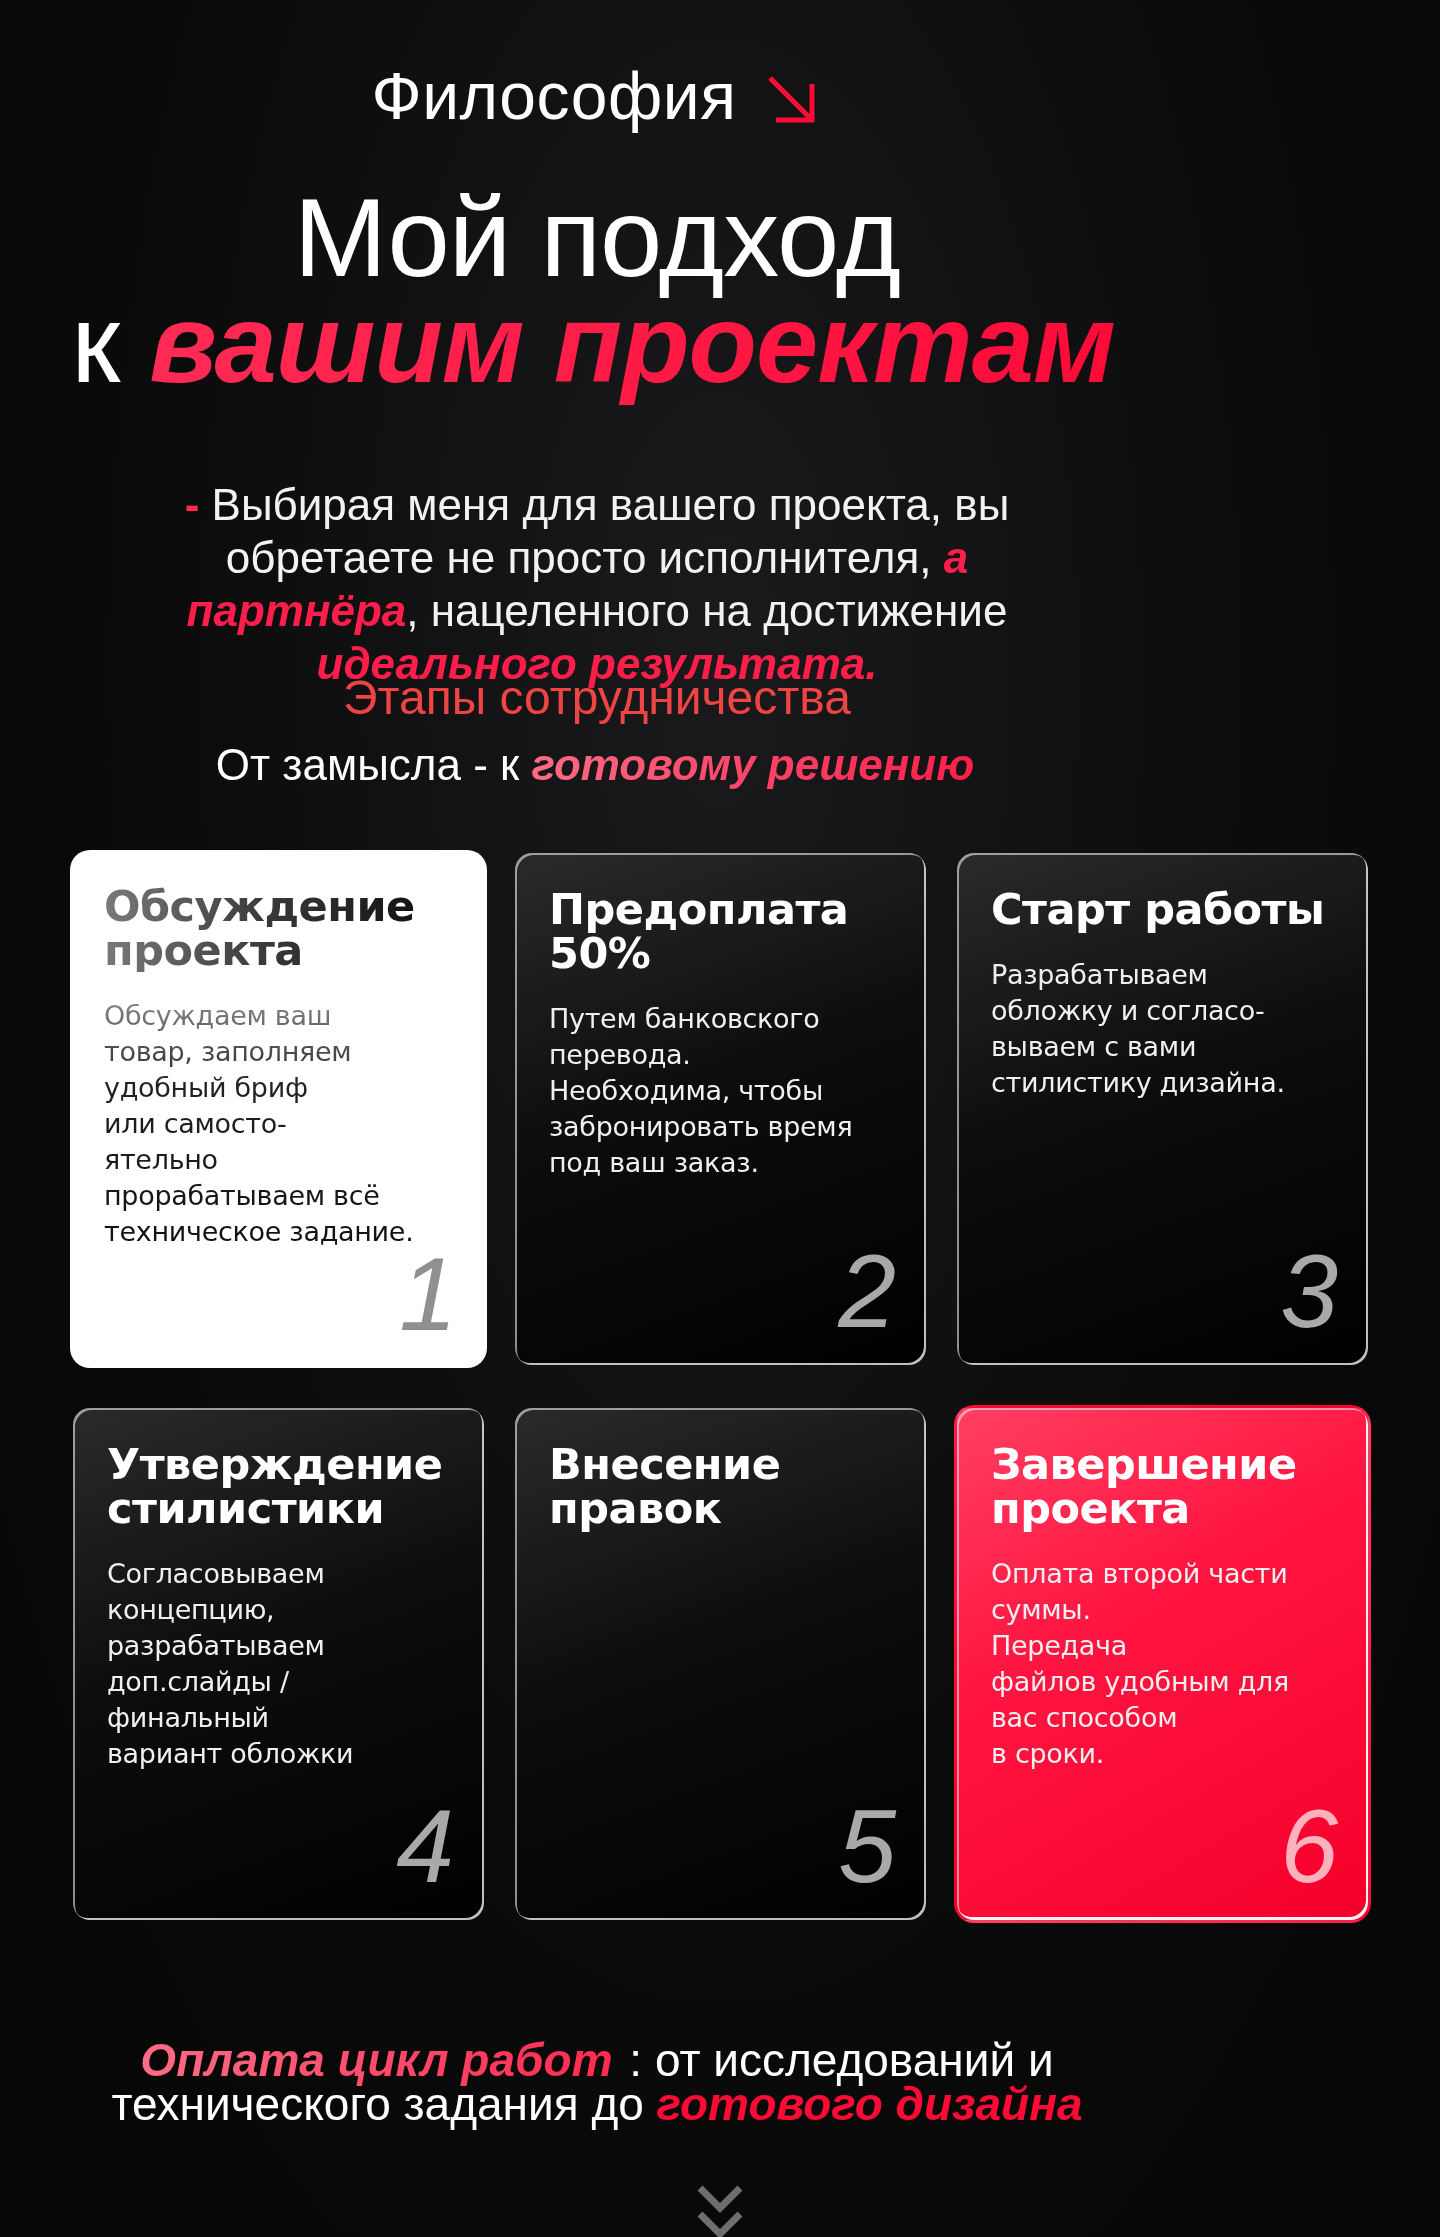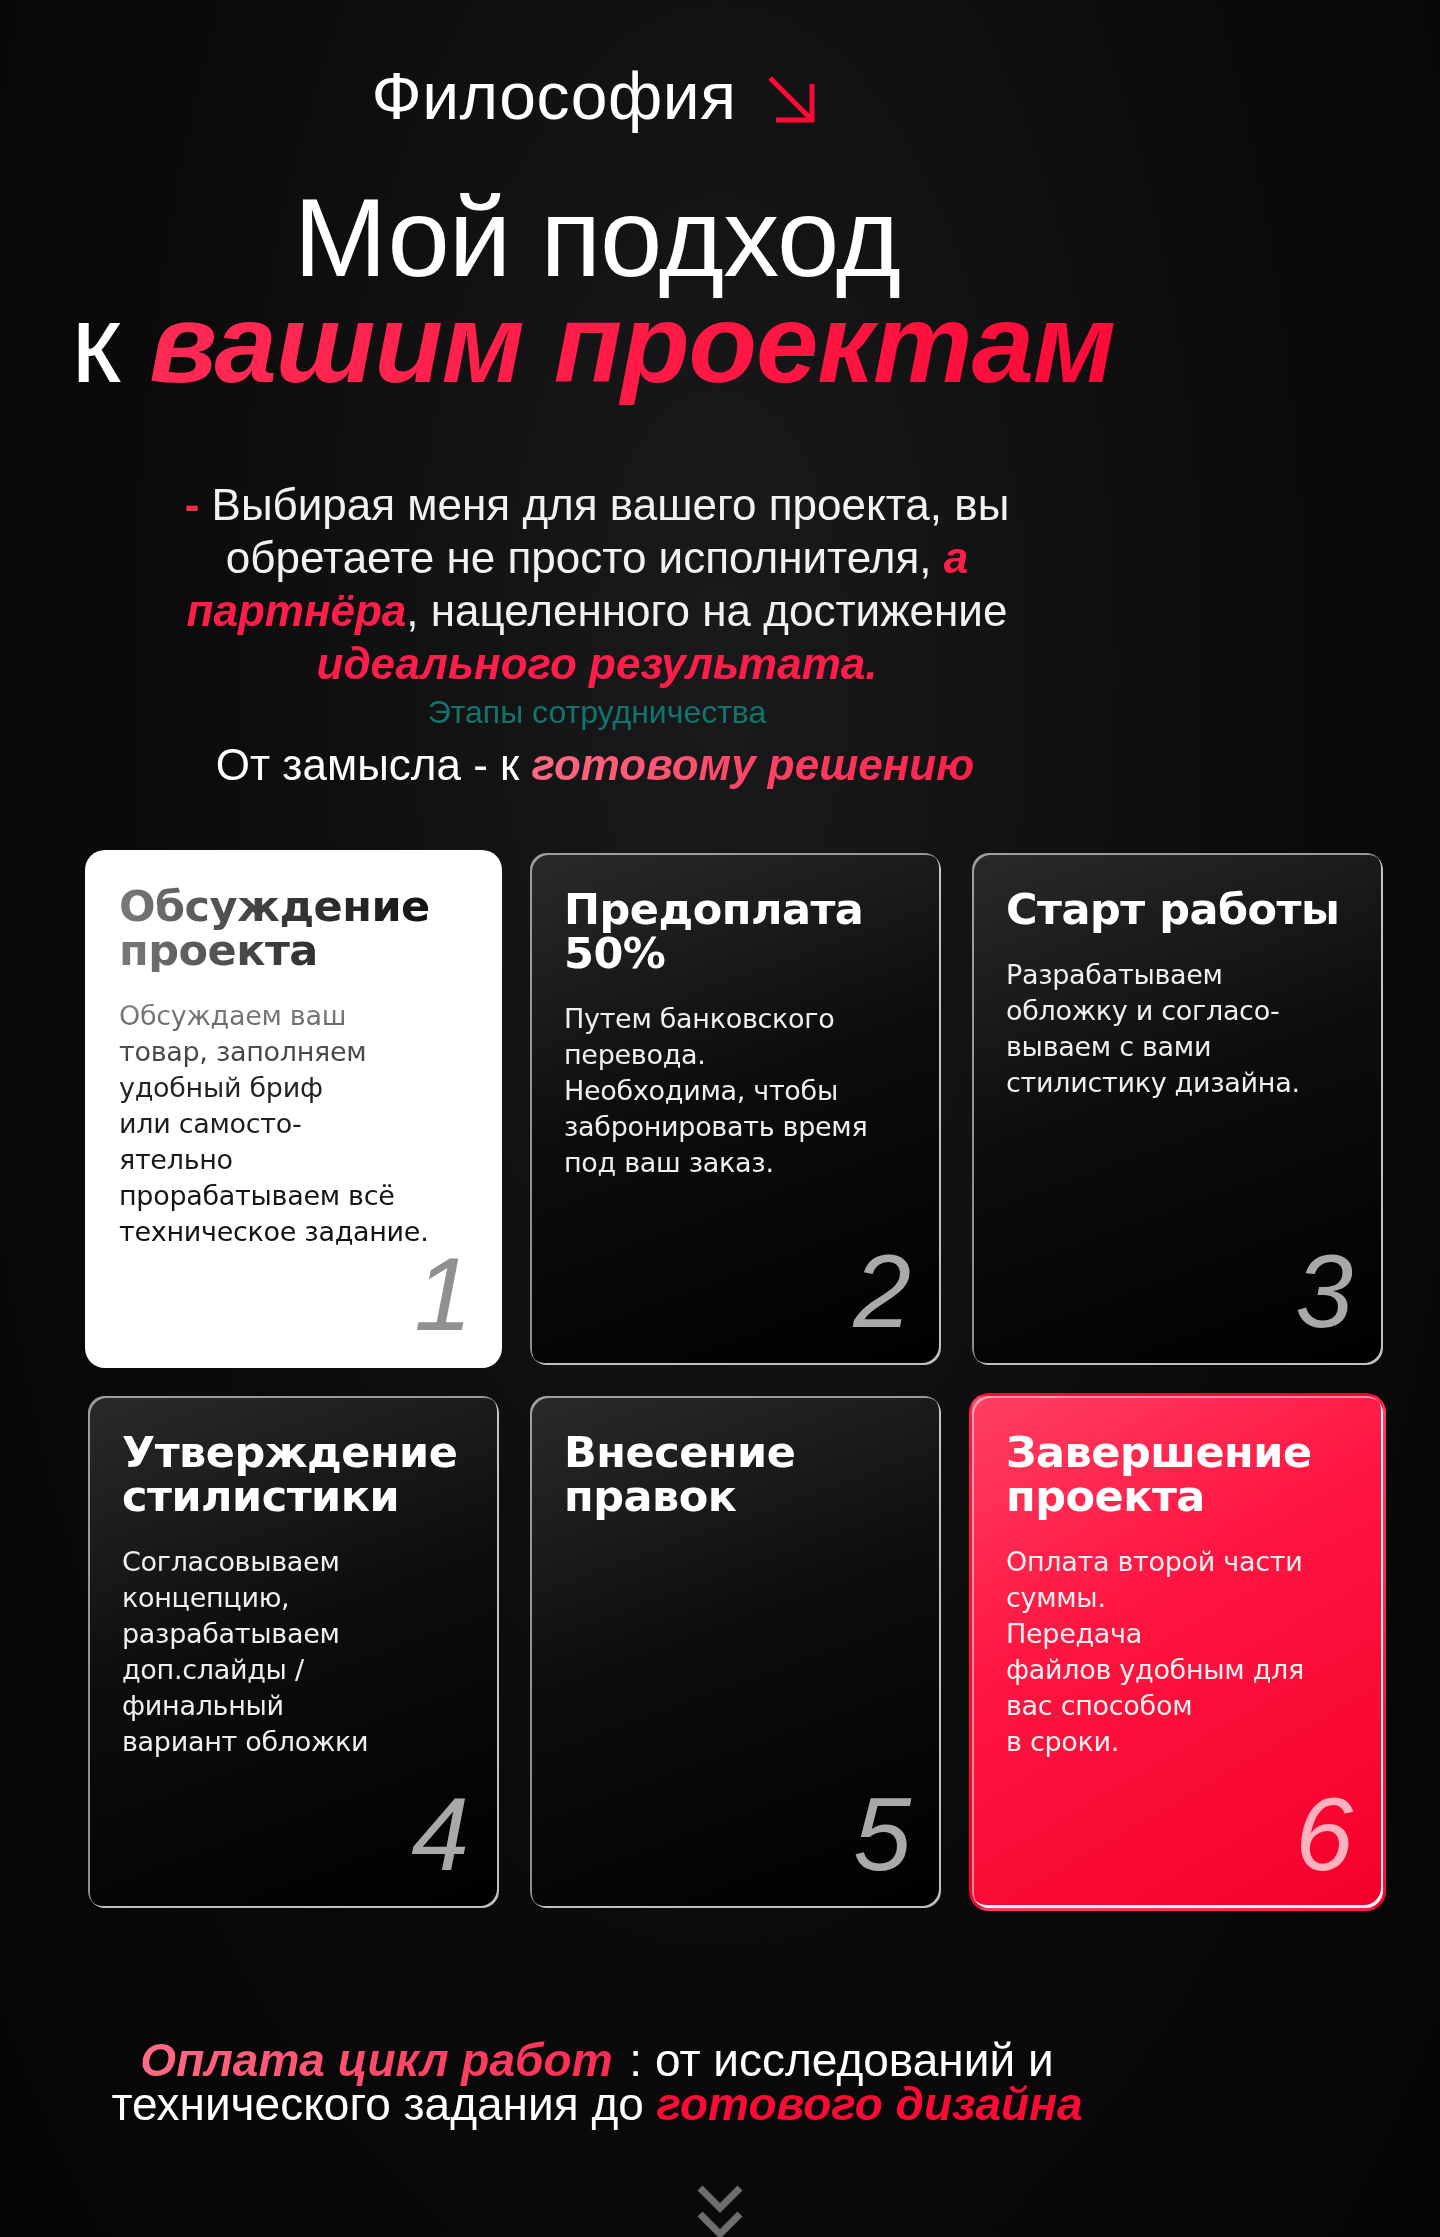--- a/index.html
+++ b/index.html
@@ -17,27 +17,27 @@
   .eyebrow svg { width: 60px; height: 60px; margin-top: 8px; }
 
   .headline { top: 185px; font-size: 112px; line-height: 106px; font-weight: 400; letter-spacing: -1px; }
   .headline .accent { font-weight: 700; font-style: italic; color: #ff1e4a;
     background: linear-gradient(90deg, #ff2b55, #ff0a38); -webkit-background-clip: text; background-clip: text; -webkit-text-fill-color: transparent; padding-right: 8px; }
 
   .lead { top: 478px; font-size: 44px; line-height: 53px; color: #f2f2f2; }
   .lead .dash { color: #ff2a50; font-weight: 700; }
   .lead .accent { color: #ff1e4a; font-weight: 700; font-style: italic; }
 
-  .stages-label { top: 694px; font-size: 32px; color: #0f766e; }
+  .stages-label { top: 670px; font-size: 48px; color: #ef4444; }
   .stages-sub { top: 740px; font-size: 44px; color: #fff; }
   .stages-sub .accent { font-weight: 700; font-style: italic;
     background: linear-gradient(90deg, #ff6b85, #ff1e48); -webkit-background-clip: text; background-clip: text; -webkit-text-fill-color: transparent; padding-right: 4px; }
 
-  .grid { position: absolute; left: 85px; top: 850px; width: 1301px;
-    display: grid; grid-template-columns: repeat(3, 417px); grid-auto-rows: 518px; gap: 25px 25px; }
+  .grid { position: absolute; left: 70px; top: 850px; width: 1301px;
+    display: grid; grid-template-columns: repeat(3, 417px); grid-auto-rows: 518px; gap: 37px 25px; }
   .card { position: relative; border-radius: 20px; padding: 34px 34px 0 34px; overflow: hidden;
     background: linear-gradient(160deg, #2a2a2c 0%, #0d0d0e 45%, #000 100%);
     border: 3px solid transparent;
     background-clip: padding-box;
     box-shadow: inset 2px 2px 0 rgba(255,255,255,0.55), inset -2px -2px 0 rgba(255,255,255,0.75);
   }
   .card.light { background: #ffffff; box-shadow: none; border: none; }
   .card.red { background: linear-gradient(150deg, #ff3f62 0%, #ff1541 40%, #f4002a 100%);
     box-shadow: inset 2px 2px 0 rgba(255,255,255,0.5), inset -2px -3px 0 rgba(255,255,255,0.95); }
 

